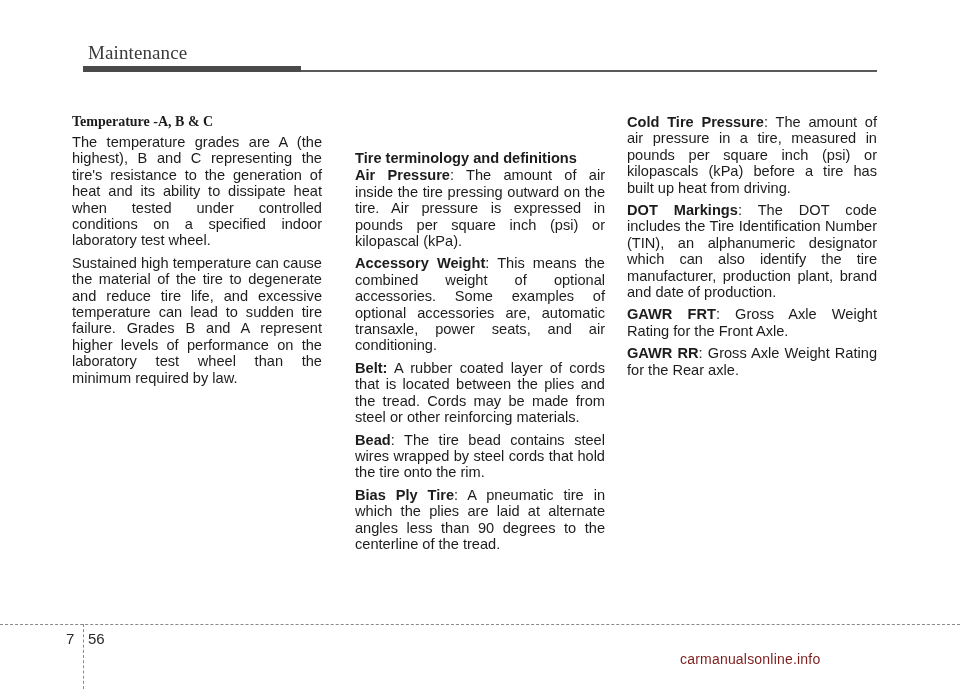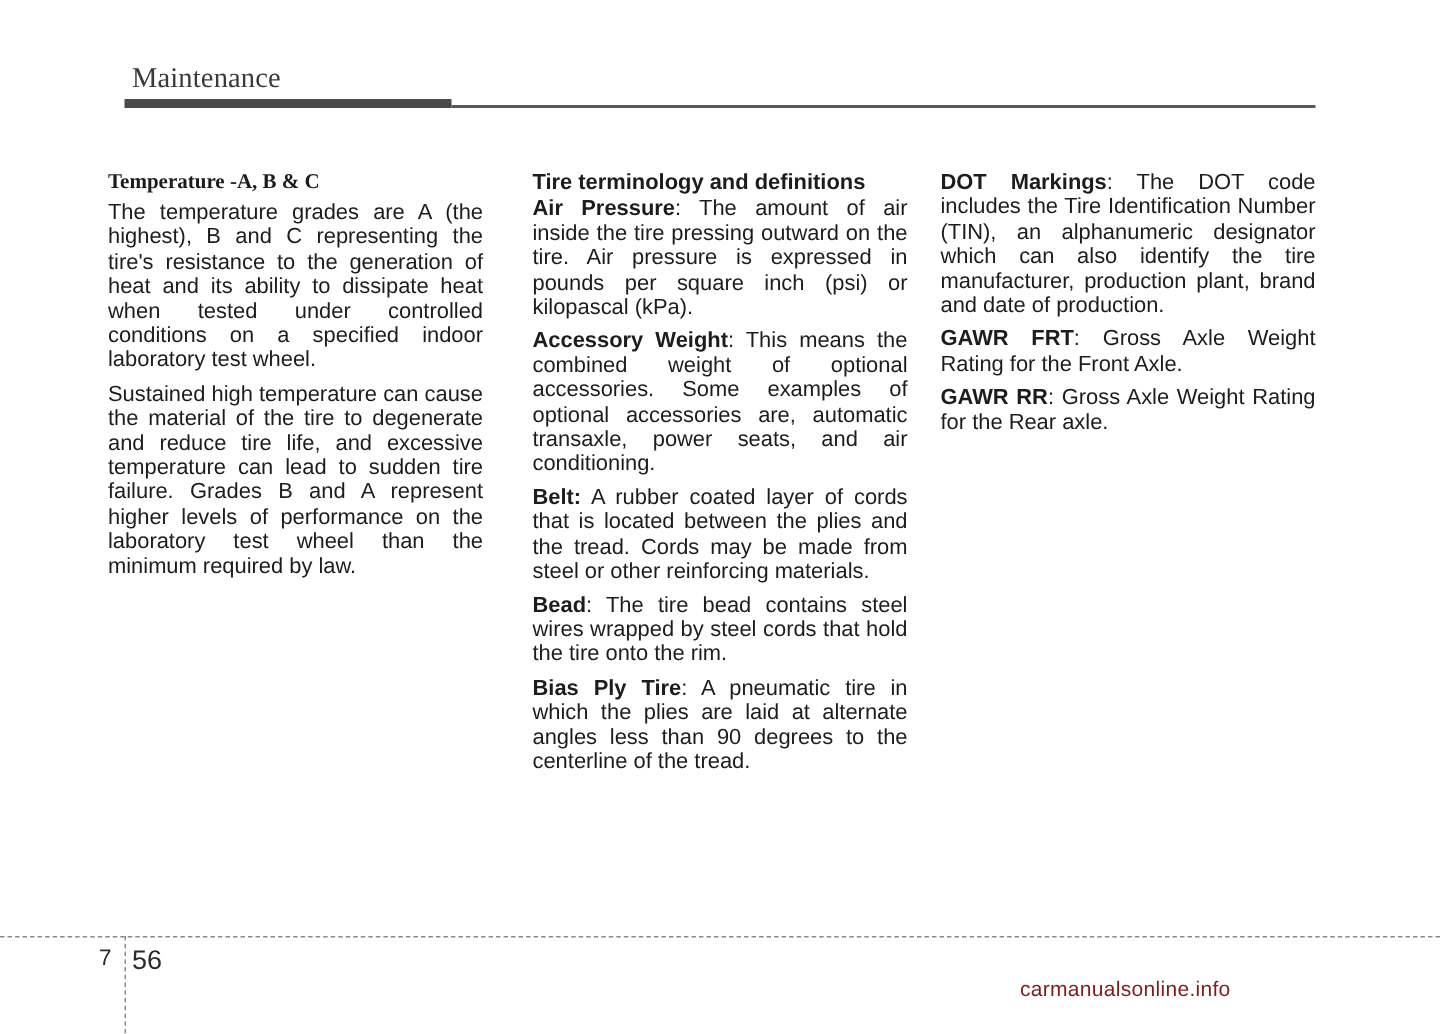--- a/index.html
+++ b/index.html
@@ -42,21 +42,21 @@
     .column {
       position: absolute;
       top: 114px;
       width: 250px;
       font-family: "Liberation Sans", "DejaVu Sans", sans-serif;
       font-size: 14.6px;
       line-height: 16.4px;
       color: #1c1c1c;
     }
     .col1 { left: 72px; }
-    .col2 { left: 355px; }
+    .col2 { left: 355px; margin-top: 36px; }
     .col3 { left: 627px; }
     .column p {
       margin: 0 0 6px 0;
       text-align: justify;
       text-align-last: left;
     }
     .column .serif-heading {
       font-family: "Liberation Serif", "DejaVu Serif", serif;
       font-weight: bold;
       font-size: 14px;
@@ -90,21 +90,21 @@
       top: 630px;
       font-family: "Liberation Sans", "DejaVu Sans", sans-serif;
       font-size: 15px;
       color: #2a2a2a;
     }
     .page-number {
       position: absolute;
       left: 88px;
       top: 630px;
       font-family: "Liberation Sans", "DejaVu Sans", sans-serif;
-      font-size: 18px;
+      font-size: 15px;
       color: #2a2a2a;
     }
     .watermark {
       position: absolute;
       left: 680px;
       top: 651px;
       font-family: Liberation Sans, sans-serif;
       font-size: 14px;
       color: #7f1d1d;
       letter-spacing: 0.2px;
@@ -128,20 +128,21 @@
 <div class="column col2">
   <p class="sans-heading">Tire terminology and definitions</p>
   <p><span class="term">Air Pressure</span><span>: </span><span>The amount of air inside the tire pressing outward on the tire. Air pressure is expressed in pounds per square inch (psi) or kilopascal (kPa).</span></p>
   <p><span class="term">Accessory Weight</span><span>: </span><span>This means the combined weight of optional accessories. Some examples of optional accessories are, automatic transaxle, power seats, and air conditioning.</span></p>
   <p><span class="term">Belt:</span><span> </span><span>A rubber coated layer of cords that is located between the plies and the tread. Cords may be made from steel or other reinforcing materials.</span></p>
   <p><span class="term">Bead</span><span>: </span><span>The tire bead contains steel wires wrapped by steel cords that hold the tire onto the rim.</span></p>
   <p><span class="term">Bias Ply Tire</span><span>: </span><span>A pneumatic tire in which the plies are laid at alternate angles less than 90 degrees to the centerline of the tread.</span></p>
 </div>
 
 <div class="column col3">
+  <p><span class="term">Cold Tire Pressure</span><span>: </span><span>The amount of air pressure in a tire, measured in pounds per square inch (psi) or kilopascals (kPa) before a tire has built up heat from driving.</span></p>
   <p><span class="term">DOT Markings</span><span>: </span><span>The DOT code includes the Tire Identification Number (TIN), an alphanumeric designator which can also identify the tire manufacturer, production plant, brand and date of production.</span></p>
   <p><span class="term">GAWR FRT</span><span>: </span><span>Gross Axle Weight Rating for the Front Axle.</span></p>
   <p><span class="term">GAWR RR</span><span>: </span><span>Gross Axle Weight Rating for the Rear axle.</span></p>
 </div>
 
 <div>
   <div class="footer-hline"></div>
   <div class="footer-vline"></div>
   <div class="page-chapter">7</div>
   <div class="page-number">56</div>

